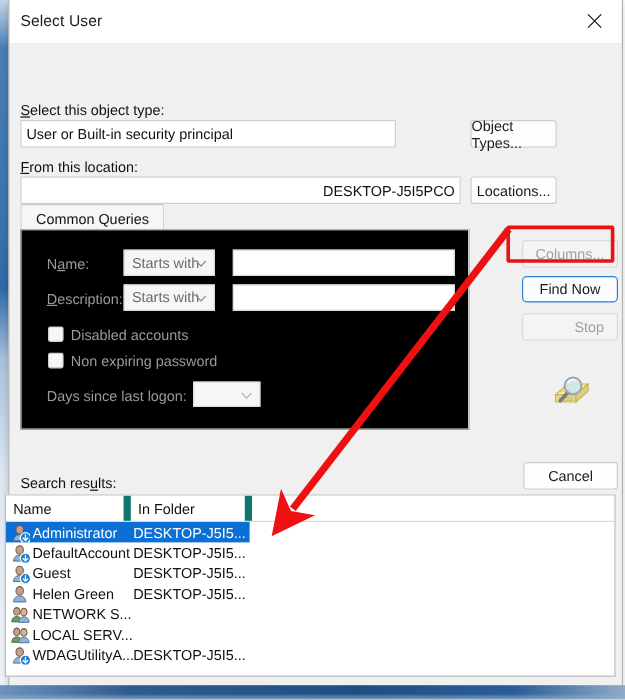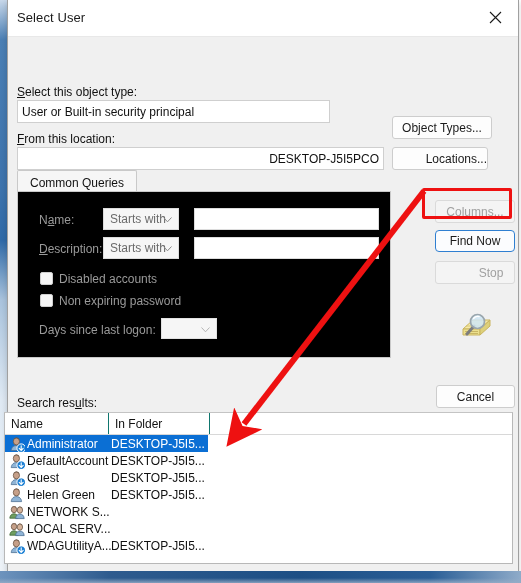--- a/index.html
+++ b/index.html
@@ -192,21 +192,21 @@
     border-bottom: 1px solid #d8d8d8;
   }
   .hcell {
     position: absolute;
     top: 0;
     height: 21px;
     display: flex; align-items: center;
     font-size: 12px;
     color: #111;
     box-sizing: border-box;
-    border-right: 1px solid #0f766e;
+    border-right: 6px solid #0f766e;
     padding-left: 6px;
     cursor: default;
   }
   .row {
     position: relative;
     height: 17px;
     display: flex;
     align-items: center;
     font-size: 12px;
     color: #111;
@@ -248,29 +248,29 @@
       </svg>
     </div>
   </div>
 
   <div id="content">
 
     <div class="lbl" style="left:9px; top:48px;"><u>S</u><span>elect this object type:</span></div>
 
     <div class="textbox" style="left:9px; top:63px; width:313px; height:23px;">User or Built-in security principal</div>
 
-    <div class="btn" style="left:384px; top:63px; width:100px; height:23px;margin-top:16px;">
+    <div class="btn" style="left:384px; top:63px; width:72px; height:23px;">
         <span>Object Types...</span>
       </div>
 
     <div class="lbl" style="left:9px; top:95px;"><u>F</u><span>rom this location:</span></div>
 
     <div class="textbox" style="left:9px; top:110px; width:367px; height:23px;text-align:right;">DESKTOP-J5I5PCO</div>
 
-    <div class="btn" style="left:384px; top:110px; width:96px; height:23px;justify-content:flex-end;">
+    <div class="btn" style="left:384px; top:110px; width:72px; height:23px;">
         <span>Locations...</span>
       </div>
 
     <div id="tabstrip">
       <div id="tab-common">
           <span>Common Queries</span>
         </div>
     </div>
 
     <div id="tabpanel">

